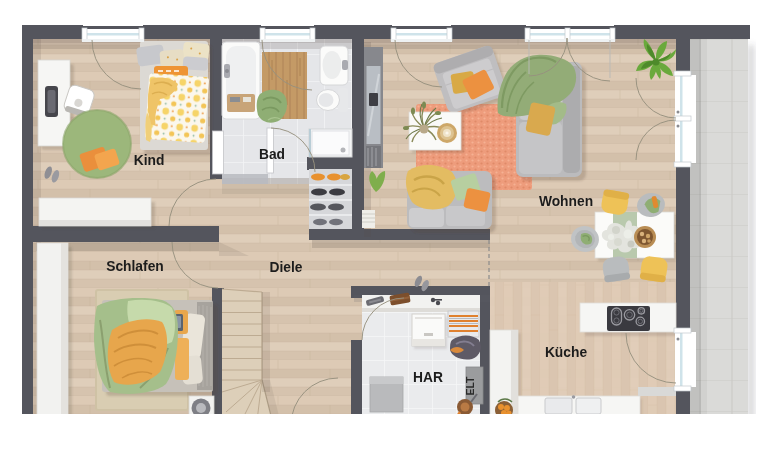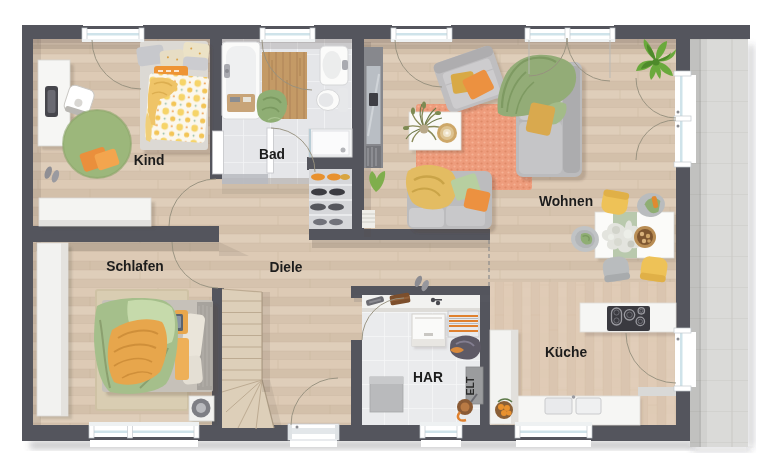--- a/index.html
+++ b/index.html
@@ -1,16 +1,16 @@
 <!DOCTYPE html>
 <html><head>
 <meta charset="utf-8">
 <style>
 html,body{margin:0;padding:0;background:#ffffff;}
-#plan{position:relative;width:775px;height:463px;font-family:"Liberation Sans",sans-serif;}
+#plan{position:relative;width:775px;height:414px;font-family:"Liberation Sans",sans-serif;}
 svg{display:block;}
 </style>
 </head>
 <body>
 <div id="plan">
 <svg width="775" height="463" viewBox="0 0 775 463" xmlns="http://www.w3.org/2000/svg">
 <defs>
 <filter id="b3" x="-20%" y="-20%" width="140%" height="140%">
           <feGaussianBlur stdDeviation="3"></feGaussianBlur>
         </filter>

